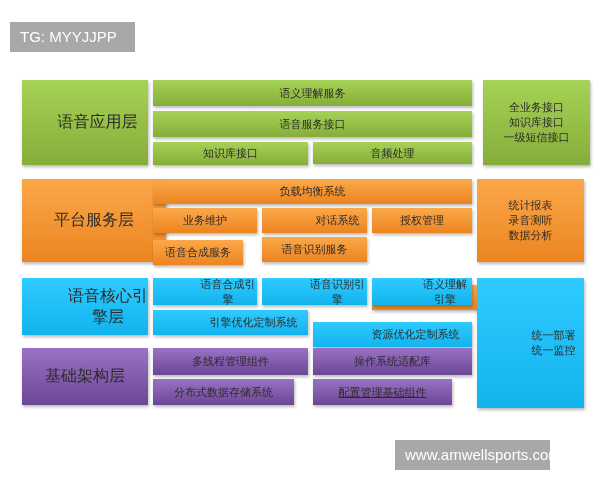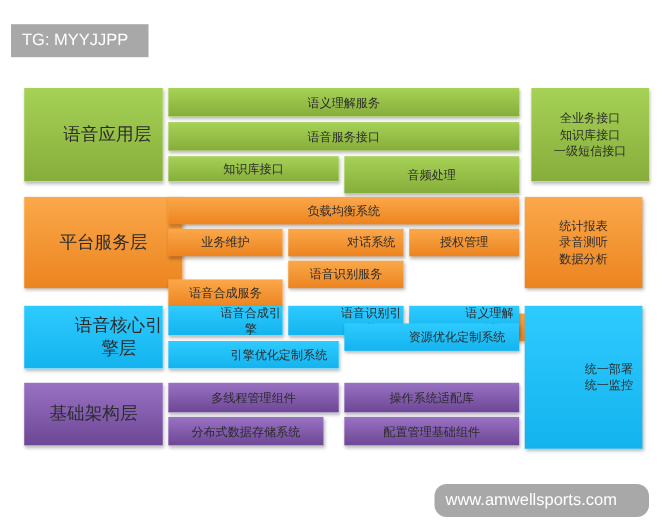--- a/index.html
+++ b/index.html
@@ -7,21 +7,21 @@
     width: 600px; height: 480px; position: relative; overflow: hidden;
     background: #ffffff;
     font-family: "DejaVu Sans", "Liberation Sans", sans-serif;
   }
   .wm {
     position: absolute; background: #a8a8a8; color: #ffffff;
     font-family: "Liberation Sans", "DejaVu Sans", sans-serif;
     font-size: 15px; line-height: 30px; padding: 0 10px; box-sizing: border-box;
   }
   #wm-top { left: 10px; top: 22px; width: 125px; height: 30px; }
-  #wm-bottom { left: 395px; top: 440px; width: 195px; height: 30px; border-radius: 11px; }
+  #wm-bottom { left: 395px; top: 440px; width: 155px; height: 30px; }
 
   .box {
     position: absolute; box-sizing: border-box;
     display: flex; align-items: center; justify-content: center; text-align: center;
     color: #2b2b2b; box-shadow: 1px 2px 3px rgba(0,0,0,0.28);
   }
   .big { font-size: 16px; }
   .mid { font-size: 11px; }
   .side { font-size: 11px; line-height: 15px; flex-direction: column; }
 
@@ -32,52 +32,52 @@
 </style>
 </head>
 <body>
 
 <div id="wm-top" class="wm">TG: MYYJJPP</div>
 
 <div class="box green big" style="left:22px;top:80px;width:126px;height:85px;padding-left:25px;">语音应用层</div>
 <div class="box green mid" style="left:153px;top:80px;width:319px;height:26px;">语义理解服务</div>
 <div class="box green mid" style="left:153px;top:111px;width:319px;height:26px;">语音服务接口</div>
 <div class="box green mid" style="left:153px;top:142px;width:155px;height:23px;">知识库接口</div>
-<div class="box green mid" style="left:313px;top:142px;width:159px;height:34px;">音频处理</div>
+<div class="box green mid" style="left:313px;top:142px;width:159px;height:22px;">音频处理</div>
 <div class="box green side" style="left:483px;top:80px;width:107px;height:85px;">
   <span>全业务接口</span>
   <span>知识库接口</span>
   <span>一级短信接口</span>
 </div>
 
 <div class="box orange big" style="left:22px;top:179px;width:144px;height:83px;">平台服务层</div>
 <div class="box orange mid" style="left:153px;top:179px;width:319px;height:25px;">负载均衡系统</div>
 <div class="box orange mid" style="left:153px;top:208px;width:104px;height:25px;">业务维护</div>
 <div class="box orange mid" style="left:262px;top:208px;width:105px;height:25px;padding-left:46px;">对话系统</div>
 <div class="box orange mid" style="left:372px;top:208px;width:100px;height:25px;">授权管理</div>
-<div class="box orange mid" style="left:153px;top:254px;width:104px;height:25px;">语音合成服务</div>
+<div class="box orange mid" style="left:153px;top:240px;width:90px;height:25px;">语音合成服务</div>
 <div class="box orange mid" style="left:262px;top:237px;width:105px;height:25px;">语音识别服务</div>
 <div class="box orange mid" style="left:372px;top:237px;width:108px;height:25px;margin-top:48px;">语义理解服务</div>
 <div class="box orange side" style="left:477px;top:179px;width:107px;height:83px;">
   <span>统计报表</span>
   <span>录音测听</span>
   <span>数据分析</span>
 </div>
 
 <div class="box cyan big" style="left:22px;top:278px;width:126px;height:57px;text-align:center;">语音核心引擎层</div>
 <div class="box cyan mid" style="left:153px;top:278px;width:104px;height:27px;">语音合成引擎</div>
 <div class="box cyan mid" style="left:262px;top:278px;width:105px;height:27px;">语音识别引擎</div>
 <div class="box cyan mid" style="left:372px;top:278px;width:100px;height:27px;">语义理解引擎</div>
 <div class="box cyan mid" style="left:153px;top:310px;width:155px;height:25px;">引擎优化定制系统</div>
-<div class="box cyan mid" style="left:313px;top:294px;width:159px;height:25px;">资源优化定制系统</div>
+<div class="box cyan mid" style="left:313px;top:322px;width:159px;height:25px;">资源优化定制系统</div>
 
 <div class="box purple big" style="left:22px;top:348px;width:126px;height:57px;font-family:Liberation Serif, serif;">基础架构层</div>
 <div class="box purple mid" style="left:153px;top:348px;width:155px;height:27px;">多线程管理组件</div>
 <div class="box purple mid" style="left:313px;top:348px;width:159px;height:27px;">操作系统适配库</div>
 <div class="box purple mid" style="left:153px;top:379px;width:141px;height:26px;">分布式数据存储系统</div>
-<div class="box purple mid" style="left:313px;top:379px;width:159px;height:26px;">配置管理基础组件</div>
+<div class="box purple mid" style="left:313px;top:379px;width:139px;height:26px;text-decoration:underline;">配置管理基础组件</div>
 
 <div class="box cyan side" style="left:477px;top:278px;width:107px;height:130px;">
   <span>统一部署</span>
   <span>统一监控</span>
 </div>
 
 <div id="wm-bottom" class="wm">www.amwellsports.com</div>
 
 </body></html>

